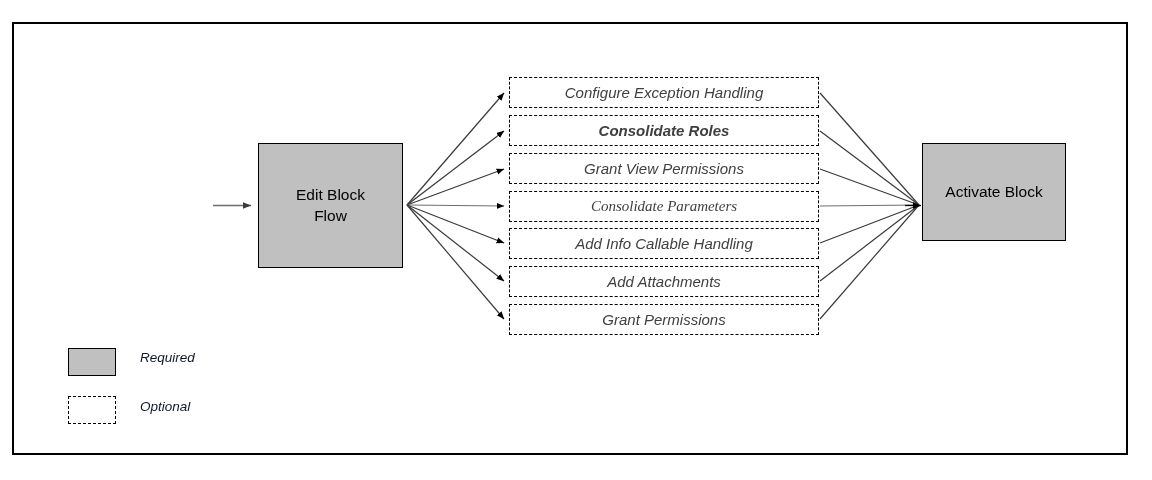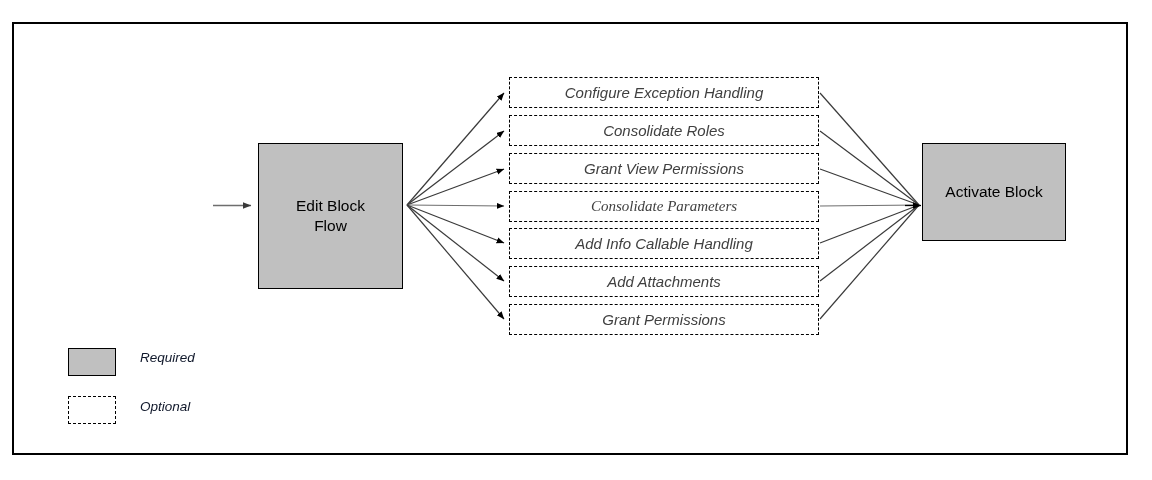--- a/index.html
+++ b/index.html
@@ -50,21 +50,21 @@
     align-items: center;
     justify-content: center;
     text-align: center;
     font-size: 15.5px;
     line-height: 1.32;
     color: #000000;
     font-family: "Liberation Sans", sans-serif;
     white-space: pre-line;
   }
   #box-create  { left: 68px;  top: 143px; width: 144px; height: 125px; }
-  #box-edit    { left: 258px; top: 143px; width: 145px; height: 146px; }
+  #box-edit    { left: 258px; top: 143px; width: 145px; height: 125px; }
   #box-activate{ left: 922px; top: 143px; width: 144px; height: 98px; }
 
   
   .opt-box {
     position: absolute;
     left: 509px;
     width: 310px;
     height: 31px;
     border: 1.6px dashed #000000;
     box-sizing: border-box;
@@ -151,21 +151,21 @@
   </svg>
 
 
   <div class="proc-box" id="box-edit">Edit Block
 Flow</div>
 
   <div class="proc-box" id="box-activate">Activate Block</div>
 
   <div class="opt-box" style="top:77px;">Configure Exception Handling</div>
 
-  <div class="opt-box" style="top:115px;">Consolidate Roles</div>
+  <div class="opt-box" style="top:115px;font-weight:bold;">Consolidate Roles</div>
 
   <div class="opt-box" style="top:153px;">Grant View Permissions</div>
 
   <div class="opt-box" style="top:191px;font-family:Liberation Serif, serif;">Consolidate Parameters</div>
 
   <div class="opt-box" style="top:228px;">Add Info Callable Handling</div>
 
   <div class="opt-box" style="top:266px;">Add Attachments</div>
 
   <div class="opt-box" style="top:304px;">Grant Permissions</div>

